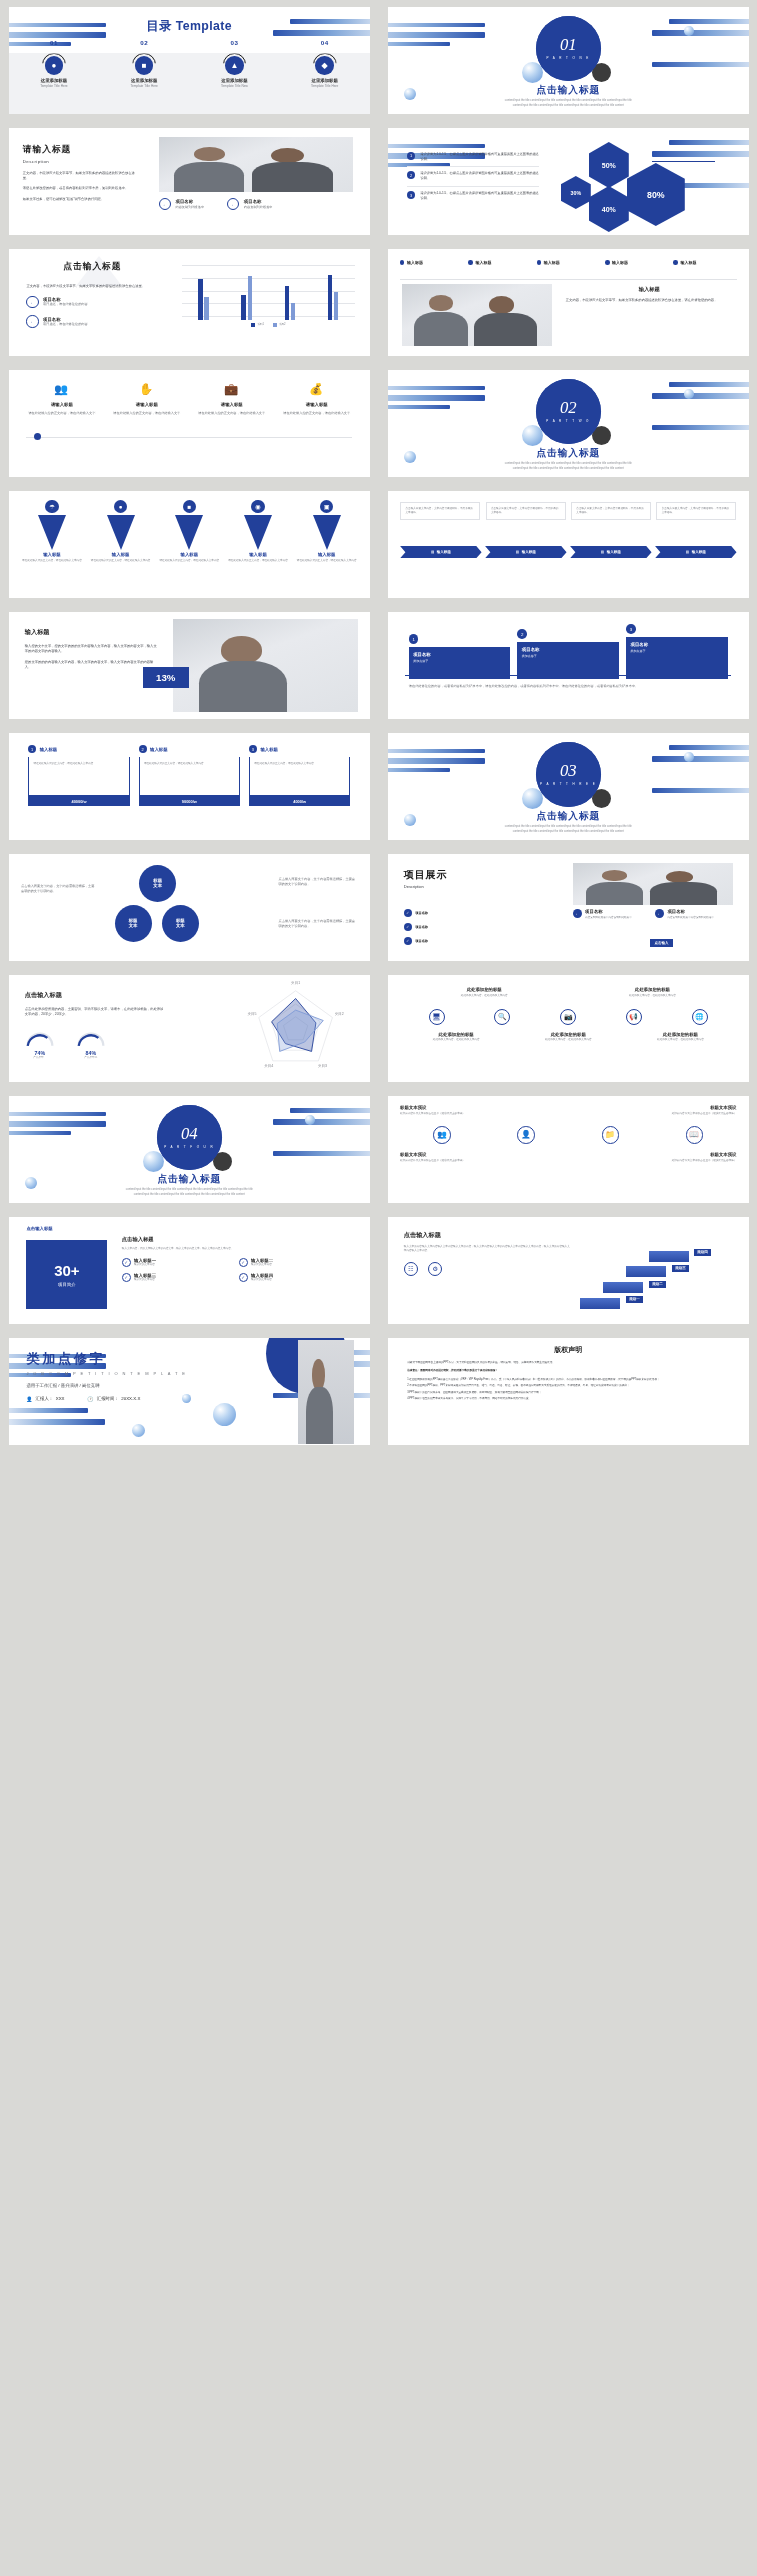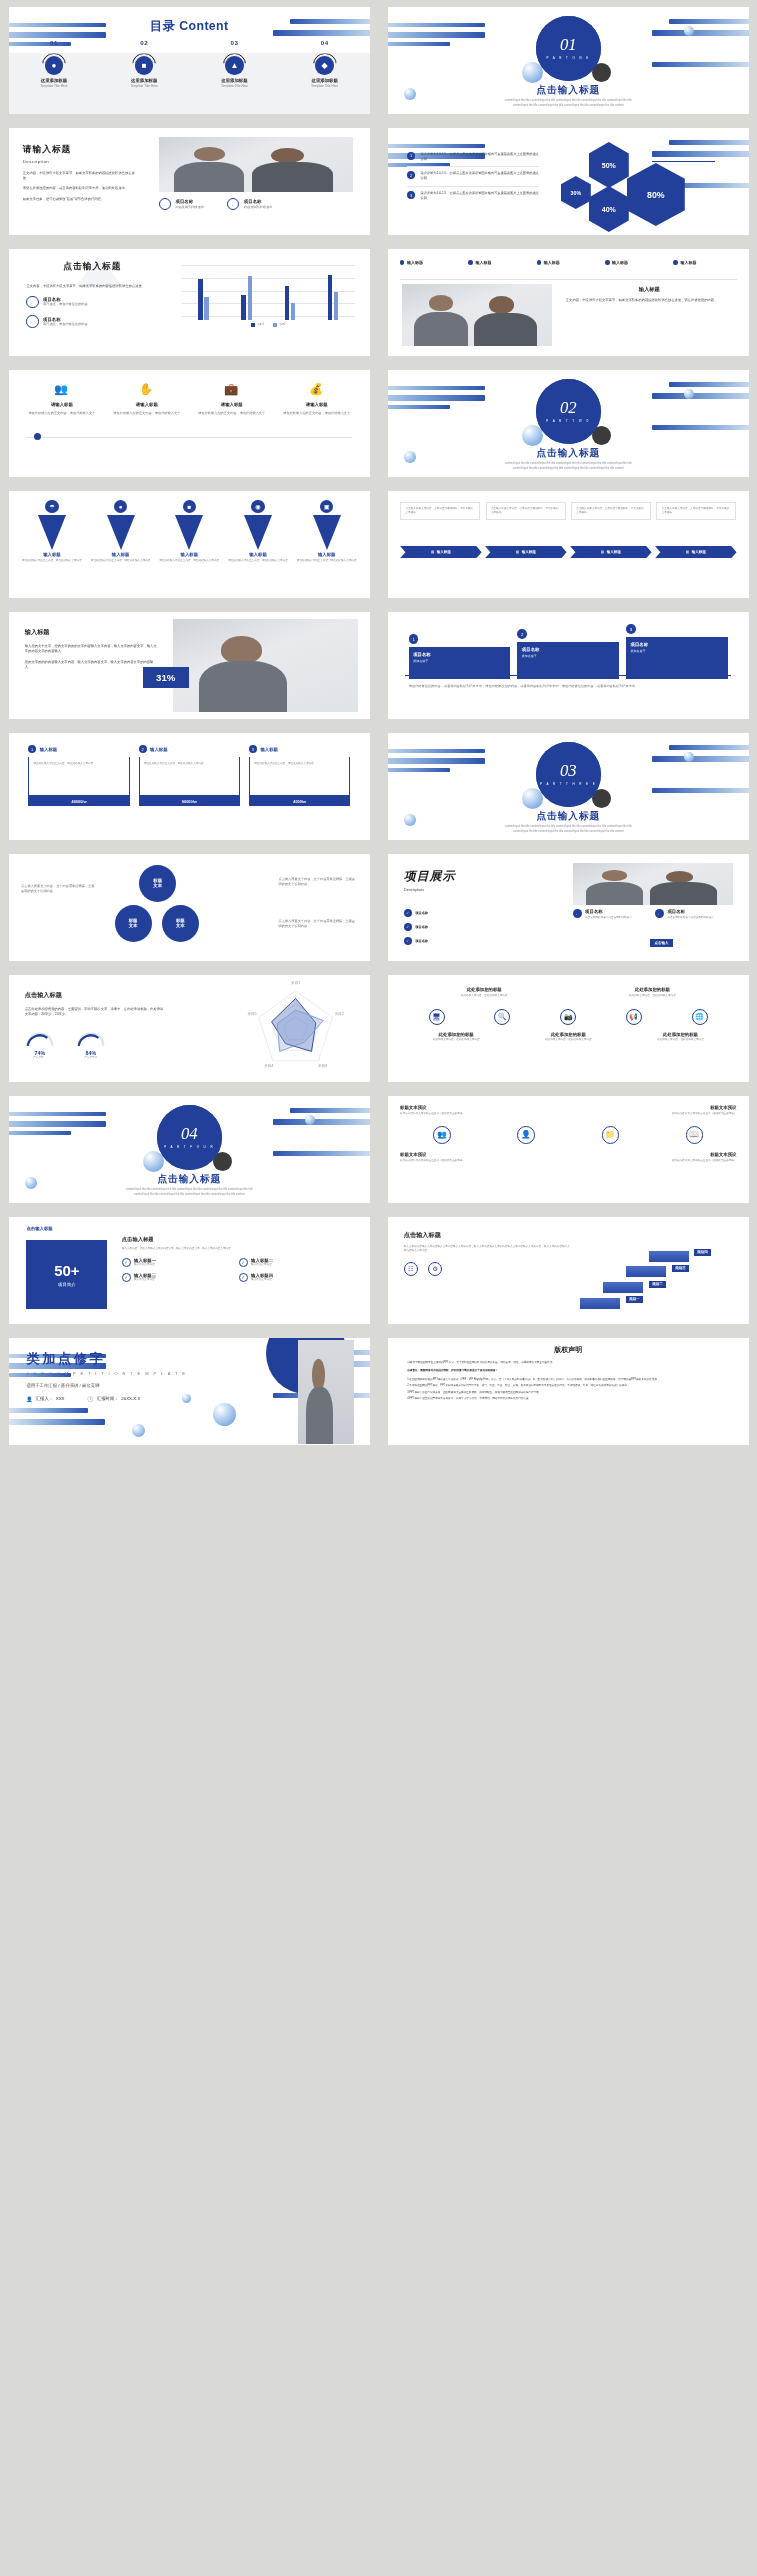--- a/index.html
+++ b/index.html
@@ -136,21 +136,21 @@
     <div class="slide-cell">
       <div class="slide">
   <div class="cat-head">
 
   <div class="stripe" style="left:-35px;top:16px;width:132px;"></div>
   <div class="stripe" style="left:-53px;top:25px;width:150px;height:6.2px;"></div>
   <div class="stripe" style="left:-44px;top:35px;width:106px;"></div>
   <div class="stripe rev" style="right:-26.4px;top:12.3px;width:106px;"></div>
   <div class="stripe rev" style="right:-35px;top:23px;width:132px;height:6.2px;"></div>
   <div class="stripe rev" style="right:-26.4px;top:55px;width:123px;height:5.3px;"></div>
-    <div class="cat-title">目录 Content</div>
+    <div class="cat-title">目录 Template</div>
   </div>
   <div class="cat-nums">
     <div>01</div>
           <div>02</div>
           <div>03</div>
           <div>04</div>
   </div>
   <div class="cat-band"></div>
   <div class="cat-items">
 
@@ -500,21 +500,21 @@
     </div>
     <div class="slide-cell">
       <div class="slide">
   <div style="position:absolute;left:16px;top:16px;width:132px;">
     <div class="t-lbl-d" style="font-size:6.2px;">输入标题</div>
     <div class="t-body" style="margin-top:7px;">输入您的文本文字，您的文字的的的文字内容输入文字内容，输入文字的内容文字，输入文字的内容文字的内容输入。</div>
     <div class="t-body" style="margin-top:5.3px;">您的文字的的的内容输入文字内容，输入文字的内容文字，输入文字的内容文字的内容输入。</div>
   </div>
   <div class="photo" style="position:absolute;left:164px;top:7px;width:185px;height:93px;"></div>
   <div class="navy-bg" style="position:absolute;left:134px;top:55px;width:46px;height:21px;color:#fff;display:flex;align-items:center;justify-content:center;font-size:9.7px;font-weight:bold;">
-    <span>31%</span>
+    <span>13%</span>
   </div>
       </div>
     </div>
     <div class="slide-cell">
       <div class="slide">
   <div style="position:absolute;left:21px;right:21px;top:12.3px;display:flex;gap:7px;align-items:flex-end;">
     <div style="flex:1;">
       <div class="ico-c" style="width:9.7px;height:9.7px;font-size:4.4px;margin-bottom:2.6px;">
               <span>1</span>
             </div>
@@ -636,21 +636,21 @@
     <div class="big-circle" style="left:49px;top:40px;width:37px;height:37px;display:flex;flex-direction:column;align-items:center;justify-content:center;color:#fff;">
       <span style="font-size:4.4px;font-weight:bold;">标题</span>
       <span style="font-size:4.4px;font-weight:bold;">文本</span>
     </div>
   </div>
       </div>
     </div>
     <div class="slide-cell">
       <div class="slide">
   <div style="position:absolute;left:16px;top:14px;width:106px;">
-    <div style="font-size:12px;font-weight:bold;color:#1d1d1d;letter-spacing:0.9px;font-style:italic;">项目展示</div>
+    <div style="font-size:10px;font-weight:bold;color:#1d1d1d;letter-spacing:0.9px;">项目展示</div>
     <div style="font-size:4px;color:#3d3f45;margin-top:1.8px;">Description</div>
   </div>
   <div class="photo two" style="position:absolute;left:185px;top:8.8px;width:160px;height:42px;">
     <div class="p2a"></div>
           <div class="p2b"></div>
   </div>
   <div style="position:absolute;left:185px;top:55px;display:flex;gap:12.3px;">
     <div style="width:70px;display:flex;gap:3.5px;">
       <div class="ico-c" style="width:8.8px;height:8.8px;font-size:4.4px;flex:0 0 8.8px;">←</div>
       <div>
@@ -832,21 +832,21 @@
         <div class="t-micro" style="margin-top:1.8px;">此部分内容作为文字排版占位显示（建议使用主题字体）</div>
       </div>
     </div>
   </div>
       </div>
     </div>
     <div class="slide-cell">
       <div class="slide">
   <div class="t-lbl" style="position:absolute;left:17.6px;top:8.8px;">点击输入标题</div>
   <div class="navy-bg" style="position:absolute;left:17.6px;top:23px;width:81px;height:69px;color:#fff;display:flex;flex-direction:column;align-items:center;justify-content:center;">
-    <div style="font-size:15px;font-weight:bold;">50+</div>
+    <div style="font-size:15px;font-weight:bold;">30+</div>
     <div style="font-size:4.4px;margin-top:3.5px;">项目简介</div>
   </div>
   <div style="position:absolute;left:113px;right:14px;top:19.4px;">
     <div class="t-lbl-d" style="font-size:5.3px;">点击输入标题</div>
     <div class="t-micro" style="margin-top:3.5px;">输入文字内容，您的文字输入文字的内容文字，输入文字的内容文字，输入文字的内容文字内容。</div>
     <div style="display:flex;flex-wrap:wrap;margin-top:7px;">
       <div style="width:50%;display:flex;gap:3.5px;margin-bottom:6.2px;">
         <span class="ico-r" style="width:8.8px;height:8.8px;font-size:4.4px;flex:0 0 8.8px;">✓</span>
         <span>
                 <span class="t-lbl" style="color:#2a2a2a;display:block;">输入标题一</span>

